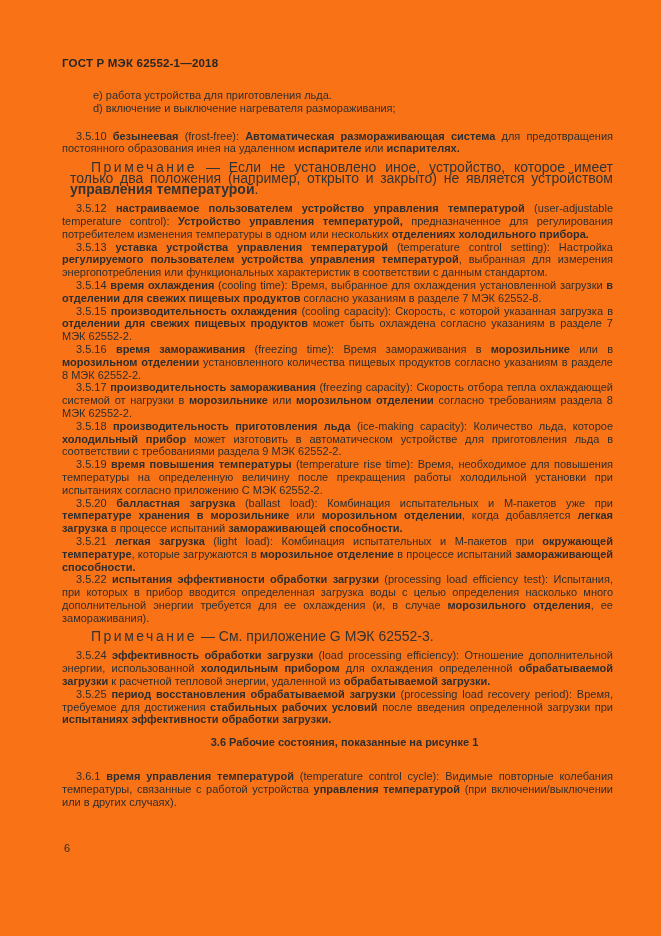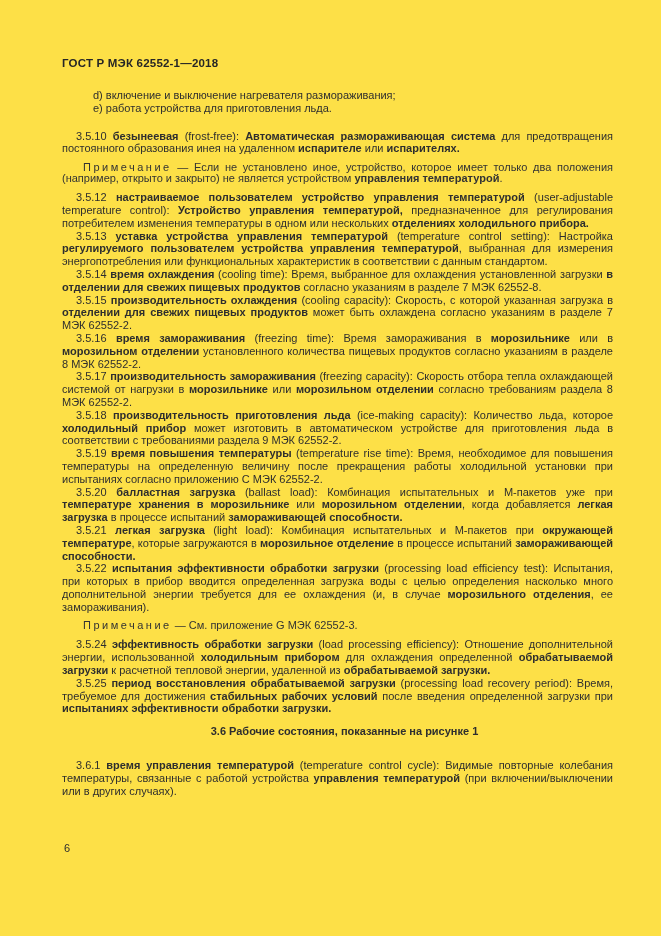--- a/index.html
+++ b/index.html
@@ -4,21 +4,21 @@
 <style>
   html, body {
     margin: 0;
     padding: 0;
     background: #ffffff;
   }
   .page {
     position: relative;
     width: 661px;
     height: 936px;
-    background: #fde047;
+    background: #f97316;
     font-family: "Liberation Sans", sans-serif;
     color: #2e2e2e;
     overflow: hidden;
   }
   .running-header {
     position: absolute;
     left: 62px;
     top: 57px;
     font-size: 11.5px;
     font-weight: bold;
@@ -37,24 +37,24 @@
     -webkit-hyphens: auto;
   }
   .para { margin: 0; }
   .para.term { text-indent: 14px; }
   .para.list {
     text-indent: 31px;
     text-align: left;
   }
   .para.list + .para.term { margin-top: 15px; }
   .para.note {
-    font-size: 11px;
+    font-size: 14px;
     line-height: 11px;
     text-indent: 21px;
-    margin: 7px 0 7px 0;
+    margin: 7px 0 7px 8px;
     color: #333333;
   }
   .para.heading {
     font-weight: bold;
     text-indent: 14px;
     text-align: center;
     margin: 10px 0 21px 0;
   }
   .b { font-weight: bold; }
   .sp { letter-spacing: 2.5px; }
@@ -66,22 +66,22 @@
     color: #2e2e2e;
   }
 </style>
 </head>
 <body>
 
 <div class="page">
   <div class="running-header">ГОСТ Р МЭК 62552-1—2018</div>
 
   <main class="content">
+      <p class="para list"><span>е) работа устройства для приготовления льда.</span></p>
       <p class="para list"><span>d) включение и выключение нагревателя размораживания;</span></p>
-      <p class="para list"><span>е) работа устройства для приготовления льда.</span></p>
       <p class="para term"><span>3.5.10 </span><span class="b">безынеевая</span><span> (frost-free): </span><span class="b">Автоматическая размораживающая система</span><span> для предотвращения постоянного образования инея на удаленном </span><span class="b">испарителе</span><span> или </span><span class="b">испарителях.</span></p>
       <p class="para note"><span class="sp">Примечание</span><span> — Если не установлено иное, устройство, которое имеет только два положения (например, открыто и закрыто) не является устройством </span><span class="b">управления температурой</span><span>.</span></p>
       <p class="para term"><span>3.5.12 </span><span class="b">настраиваемое пользователем устройство управления температурой</span><span> (user-adjustable temperature control): </span><span class="b">Устройство управления температурой,</span><span> предназначенное для регулирования потребителем изменения температуры в одном или нескольких </span><span class="b">отделениях холодильного прибора.</span></p>
       <p class="para term"><span>3.5.13 </span><span class="b">уставка устройства управления температурой</span><span> (temperature control setting): Настройка </span><span class="b">регулируемого пользователем устройства управления температурой</span><span>, выбранная для измерения энергопотребления или функциональных характеристик в соответствии с данным стандартом.</span></p>
       <p class="para term"><span>3.5.14 </span><span class="b">время охлаждения</span><span> (cooling time): Время, выбранное для охлаждения установленной загрузки </span><span class="b">в отделении для свежих пищевых продуктов</span><span> согласно указаниям в разделе 7 МЭК 62552-8.</span></p>
       <p class="para term"><span>3.5.15 </span><span class="b">производительность охлаждения</span><span> (cooling capacity): Скорость, с которой указанная загрузка в </span><span class="b">отделении для свежих пищевых продуктов</span><span> может быть охлаждена согласно указаниям в разделе 7 МЭК 62552-2.</span></p>
       <p class="para term"><span>3.5.16 </span><span class="b">время замораживания</span><span> (freezing time): Время замораживания в </span><span class="b">морозильнике</span><span> или в </span><span class="b">морозильном отделении</span><span> установленного количества пищевых продуктов согласно указаниям в разделе 8 МЭК 62552-2.</span></p>
       <p class="para term"><span>3.5.17 </span><span class="b">производительность замораживания</span><span> (freezing capacity): Скорость отбора тепла охлаждающей системой от нагрузки в </span><span class="b">морозильнике</span><span> или </span><span class="b">морозильном отделении</span><span> согласно требованиям раздела 8 МЭК 62552-2.</span></p>
       <p class="para term"><span>3.5.18 </span><span class="b">производительность приготовления льда</span><span> (ice-making capacity): Количество льда, которое </span><span class="b">холодильный прибор</span><span> может изготовить в автоматическом устройстве для приготовления льда в соответствии с требованиями раздела 9 МЭК 62552-2.</span></p>
       <p class="para term"><span>3.5.19 </span><span class="b">время повышения температуры</span><span> (temperature rise time): Время, необходимое для повышения температуры на определенную величину после прекращения работы холодильной установки при испытаниях согласно приложению С МЭК 62552-2.</span></p>

